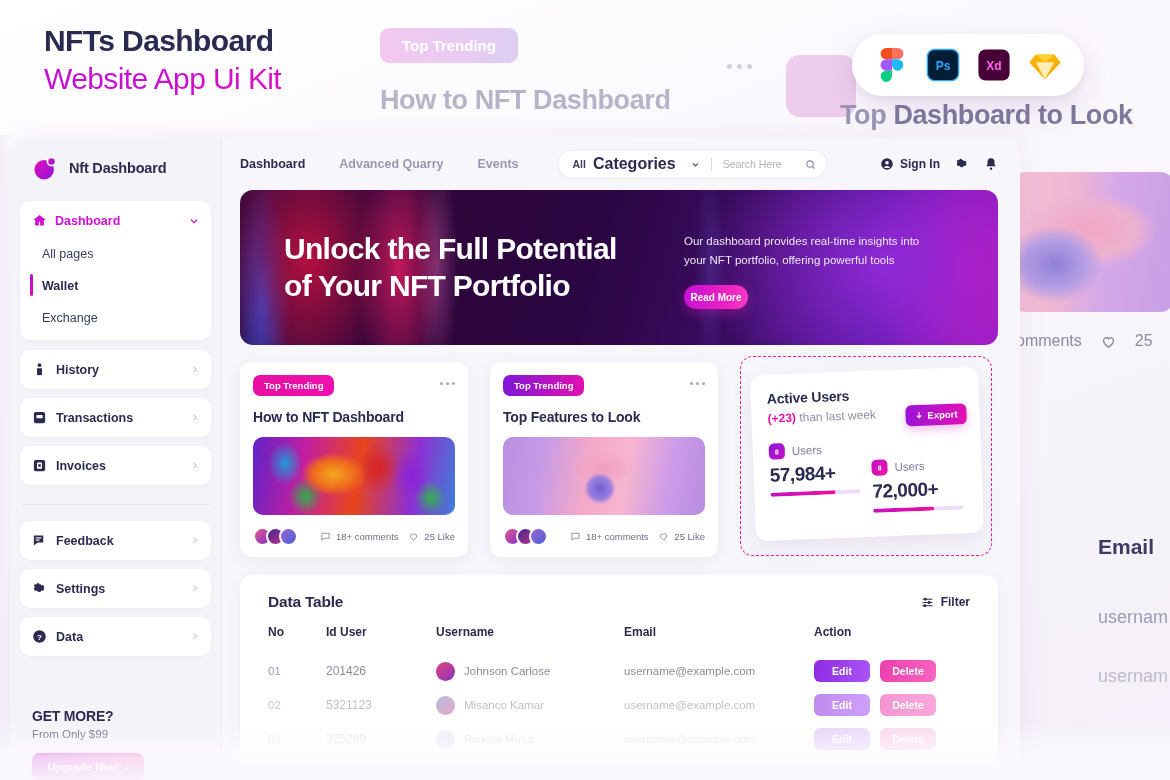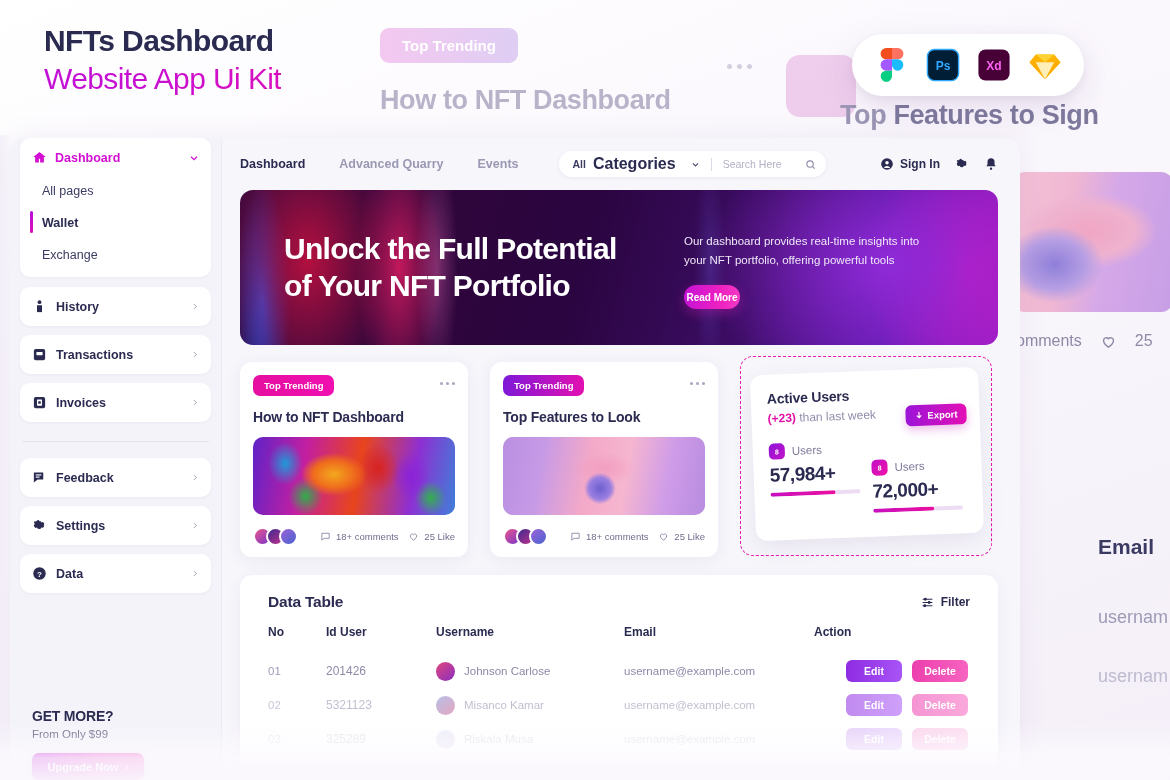--- a/index.html
+++ b/index.html
@@ -221,21 +221,21 @@
   .hero-inner { position: relative; z-index: 2; display: flex; height: 100%; align-items: center; }
   .hero-left { padding-left: 44px; width: 430px; }
   .hero-left h3 {
     color: #ffffff; font-size: 30px; font-weight: bold;
     line-height: 1.22; letter-spacing: -0.7px;
   }
   .hero-right { padding-left: 14px; padding-top: 6px; }
   .hero-right p { color: #efe7f8; font-size: 11.5px; line-height: 1.62; max-width: 238px; font-weight: 500; }
   .read-btn {
     margin-top: 16px; border: 0; cursor: pointer;
-    width: 56px; height: 24px; border-radius: 13px;
+    width: 64px; height: 24px; border-radius: 13px;
     background: linear-gradient(95deg,#c411d6,#ee22c0 65%,#f53ac6);
     color: #fff; font-size: 10px; font-weight: bold;
     font-family: "Liberation Sans", sans-serif;
     box-shadow: 0 4px 12px rgba(230,30,190,.35);
   }
 
   
   .cardrow { display: flex; gap: 22px; margin-top: 17px; align-items: flex-start; }
 
   .tcard {
@@ -346,21 +346,21 @@
   th.c-un { width: 188px; } th.c-em { width: 190px; }
   td { padding: 6px 0; vertical-align: middle; }
   .td-no { font-size: 11.5px; color: #9d9ab6; }
   .td-id { font-size: 12px; color: #8d8aa8; }
   .td-un { display: flex; align-items: center; gap: 9px; font-size: 11.5px; color: #8d8aa8; }
   .t-av { width: 19px; height: 19px; border-radius: 50%; flex: 0 0 19px; }
   .t-av1 { background: linear-gradient(140deg,#e0477f,#8a2fc0); }
   .t-av2 { background: linear-gradient(140deg,#7e8ad0,#d06090); }
   .t-av3 { background: linear-gradient(140deg,#a9c4e8,#c49ad8); }
   .td-em { font-size: 11.5px; color: #8d8aa8; }
-  .acts { display: flex; gap: 10px; margin-left: 32px; }
+  .acts { display: flex; gap: 10px; }
   .abtn {
     border: 0; cursor: pointer; width: 56px; height: 22px; border-radius: 6px;
     color: #ffffff; font-size: 10.5px; font-weight: bold;
     font-family: "Liberation Sans", sans-serif;
   }
   .abtn.edit { background: linear-gradient(95deg,#8e2be2,#a855f7); }
   .abtn.del { background: linear-gradient(95deg,#ec3fae,#f764c0); }
   tr.r2 { opacity: .55; }
   tr.r3 { opacity: .22; }
 
@@ -381,21 +381,21 @@
         <i></i>
         <i></i>
         <i></i>
       </div>
     <div class="ghost-title">How to NFT Dashboard</div>
   </div>
 
   <div class="ghost-sq"></div>
 
   <div class="ghost ghost-card-b">
-    <div class="ghost-title-b"><span>Top </span><b>Features to Sign</b></div>
+    <div class="ghost-title-b"><span>Top </span><b>Dashboard to Look</b></div>
   </div>
 
   <div class="ghost-img-right"></div>
   <div class="ghost-meta-right">
     <span>comments</span>
     <svg class="ghost-heart" viewBox="0 0 24 24" fill="none" stroke="#8e8aa6" stroke-width="2">
         <path d="M12 20s-7-4.6-7-9.3A4 4 0 0 1 12 8a4 4 0 0 1 7 2.7C19 15.4 12 20 12 20z"></path>
       </svg>
     <span>25</span>
   </div>
@@ -431,20 +431,34 @@
       <path d="M11 9h26l9 11-22 24L2 20z" fill="#fdb300"></path>
       <path d="M11 9h26l-13 11z" fill="#fdd231"></path>
       <path d="M2 20h44L24 44z" fill="#fdad00"></path>
       <path d="M11 20h26l-13 24z" fill="#feeeb7"></path>
     </svg>
   </div>
 
   <div class="app">
 
     <aside class="sidebar">
+      <div class="brand">
+        <svg class="brand-mark" viewBox="0 0 32 32">
+          <defs>
+              <linearGradient id="lg" x1="0" y1="0" x2="1" y2="1">
+            <stop offset="0" stop-color="#e510c0"></stop>
+                <stop offset="1" stop-color="#8f12d8"></stop>
+          </linearGradient>
+            </defs>
+          <circle cx="15" cy="18" r="12" fill="url(#lg)"></circle>
+          <circle cx="24" cy="8" r="6" fill="#ffffff"></circle>
+          <circle cx="24" cy="8" r="4" fill="url(#lg)"></circle>
+        </svg>
+        <span class="brand-name">Nft Dashboard</span>
+      </div>
 
       <div class="nav-card">
         <div class="nav-head">
           <svg class="home-ico" viewBox="0 0 24 24" fill="#d20fd2">
               <path d="M12 3 2 11h3v9h6v-6h2v6h6v-9h3z"></path>
             </svg>
           <span class="lbl">Dashboard</span>
           <svg class="chev" viewBox="0 0 24 24" fill="none" stroke="#d20fd2" stroke-width="3">
               <path d="M5 9l7 7 7-7"></path>
             </svg>

